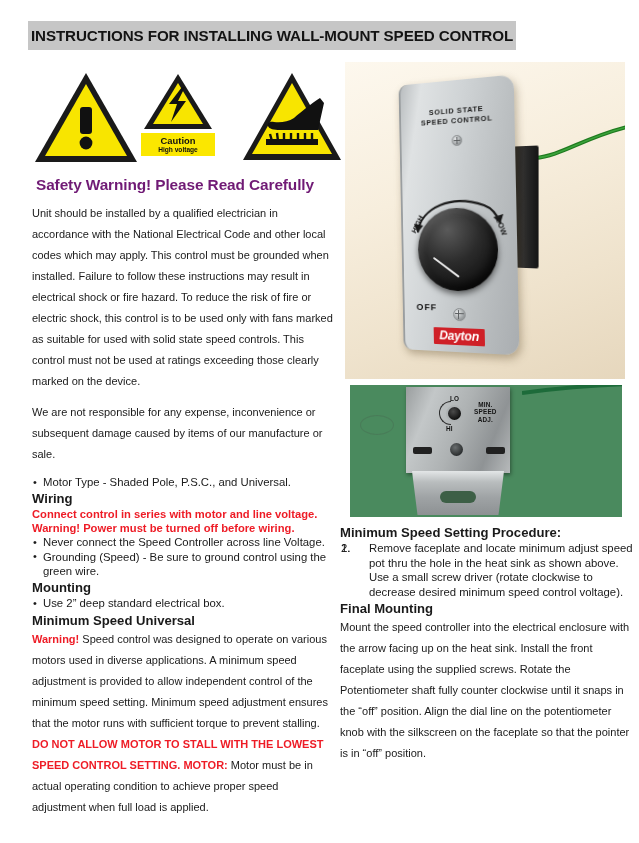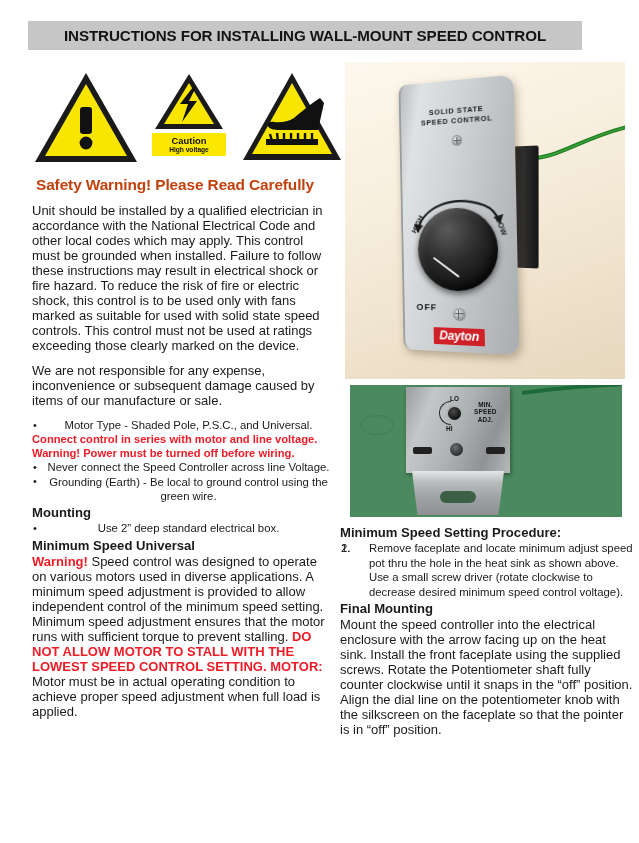--- a/index.html
+++ b/index.html
@@ -10,21 +10,21 @@
     font-family: "Liberation Sans", sans-serif;
     color: #1a1a1a;
     overflow: hidden;
     position: relative;
   }
 
   
   .header-bar {
     position: absolute;
     left: 28px; top: 21px;
-    width: 554px; height: 29px;
+    width: 488px; height: 29px;
     background: #c6c6c6;
     display: flex; align-items: center; justify-content: center;
   }
   .header-bar .title {
     font-size: 15.2px; font-weight: bold; letter-spacing: -0.1px;
     color: #131313; white-space: nowrap;
   }
 
   
   .col-left {
@@ -36,40 +36,40 @@
     left: 340px; top: 62px; width: 295px;
   }
 
   
   .signs { position: relative; height: 108px; }
   .sign { position: absolute; }
   svg { display: block; }
 
   
   .safety-head {
-    color: #c2410c;
+    color: #701a75;
     font-weight: bold;
     font-size: 15.4px;
     margin: 6px 0 9px 4px;
     letter-spacing: -0.1px;
   }
   p.body {
-    font-size: 13px;
-    line-height: 15px;
+    font-size: 11px;
+    line-height: 21px;
     margin: 0 0 10px 0;
     text-align: left;
   }
   h2.sec {
     font-size: 13.1px;
     font-weight: bold;
     margin: 2px 0 0 0;
     line-height: 16px;
   }
   .redb { color: #ee1c26; font-weight: bold; }
-  .bullets { margin: 0; padding: 0; list-style: none; text-align: center; }
+  .bullets { margin: 0; padding: 0; list-style: none; }
   .bullets li {
     font-size: 11.35px;
     line-height: 14.3px;
     padding-left: 11px;
     position: relative;
     margin: 0;
   }
   .bullets li::before {
     content: "\2022";
     position: absolute; left: 1px; top: -0.5px;
@@ -240,21 +240,21 @@
     <div class="sign" style="left:0px; top:8px;">
       <svg width="108" height="96" viewBox="0 0 108 96">
         <path d="M54 3 L105 92 L3 92 Z" fill="#1a1a1a"></path>
         <path d="M54 14 L95 86 L13 86 Z" fill="#f8e500"></path>
         <path d="M54 24 L86 81 L22 81 Z" fill="#f8e500" stroke="#f8e500"></path>
         <rect x="48" y="37" width="12" height="27" rx="3" fill="#111"></rect>
         <circle cx="54" cy="73" r="6.4" fill="#111"></circle>
       </svg>
     </div>
 
-    <div class="sign" style="left:120px; top:10px;">
+    <div class="sign" style="left:109px; top:10px;">
       <svg width="74" height="62" viewBox="0 0 74 62">
         <path d="M37 2 L71 57 L3 57 Z" fill="#1a1a1a"></path>
         <path d="M37 11 L62 52 L12 52 Z" fill="#f8e500"></path>
         <path d="M41 15 L28 32 L36 32 L30 50 L45 29 L37 29 L44 15 Z" fill="#111"></path>
       </svg>
       <div style="background:#fbe700; width:74px; padding:2px 0 3px 0; text-align:center; margin-top:-1px;">
         <div style="font-size:9.4px; font-weight:bold; color:#111;">Caution</div>
         <div style="font-size:6.6px; font-weight:bold; color:#111;">High voltage</div>
       </div>
     </div>
@@ -272,25 +272,26 @@
 
   <div class="safety-head">Safety Warning!  Please Read Carefully</div>
 
   <p class="body">Unit  should be  installed by a qualified electrician in accordance with the National Electrical Code and other local codes which may apply.  This control must be grounded when installed. Failure to follow these instructions may result in electrical shock or fire hazard. To reduce the risk of  fire or electric shock, this control is to be used only  with fans marked as suitable for used with solid state speed controls. This control must not be used at ratings exceeding those clearly marked on the device.</p>
   <p class="body">We are not responsible for any expense, inconvenience or subsequent damage caused by items of our manufacture or sale.</p>
 
   <ul class="bullets">
     <li>Motor Type - Shaded Pole, P.S.C., and Universal.</li>
   </ul>
 
+  <h2 class="sec">Wiring</h2>
   <div class="redline">Connect control in series with motor and line voltage.</div>
   <div class="redline">Warning!  Power must be turned off before wiring.</div>
   <ul class="bullets">
     <li>Never connect the Speed Controller across line Voltage.</li>
-    <li>Grounding  (Earth) - Be local to ground control using the green wire.</li>
+    <li>Grounding  (Speed) - Be sure to ground control using the green wire.</li>
   </ul>
 
   <h2 class="sec">Mounting</h2>
   <ul class="bullets">
     <li>Use 2” deep standard electrical box.</li>
   </ul>
 
   <h2 class="sec">Minimum Speed Universal</h2>
   <p class="body" style="margin-top:0;"><span class="redb">Warning!</span><span> Speed control was designed to operate on various motors used in diverse applications. A minimum speed adjustment is provided to allow independent control of the minimum speed setting.  Minimum speed adjustment ensures that the motor runs with sufficient torque to prevent stalling. </span><span class="redb">DO NOT ALLOW MOTOR TO STALL WITH THE LOWEST SPEED CONTROL SETTING.</span>
     <span class="redb">MOTOR:</span><span>  Motor must be in actual operating condition to achieve proper speed adjustment when full load is applied.</span></p>

